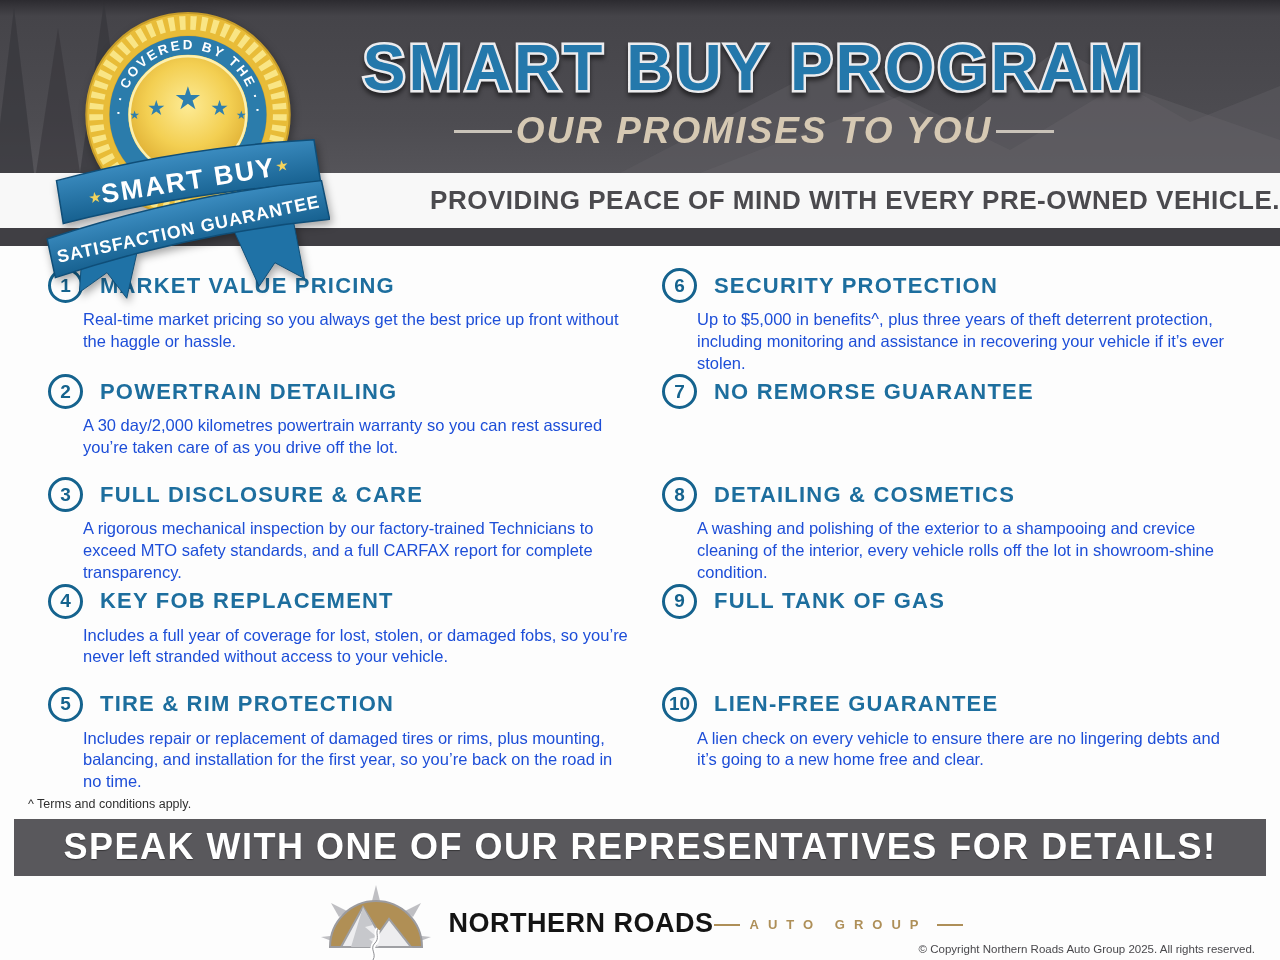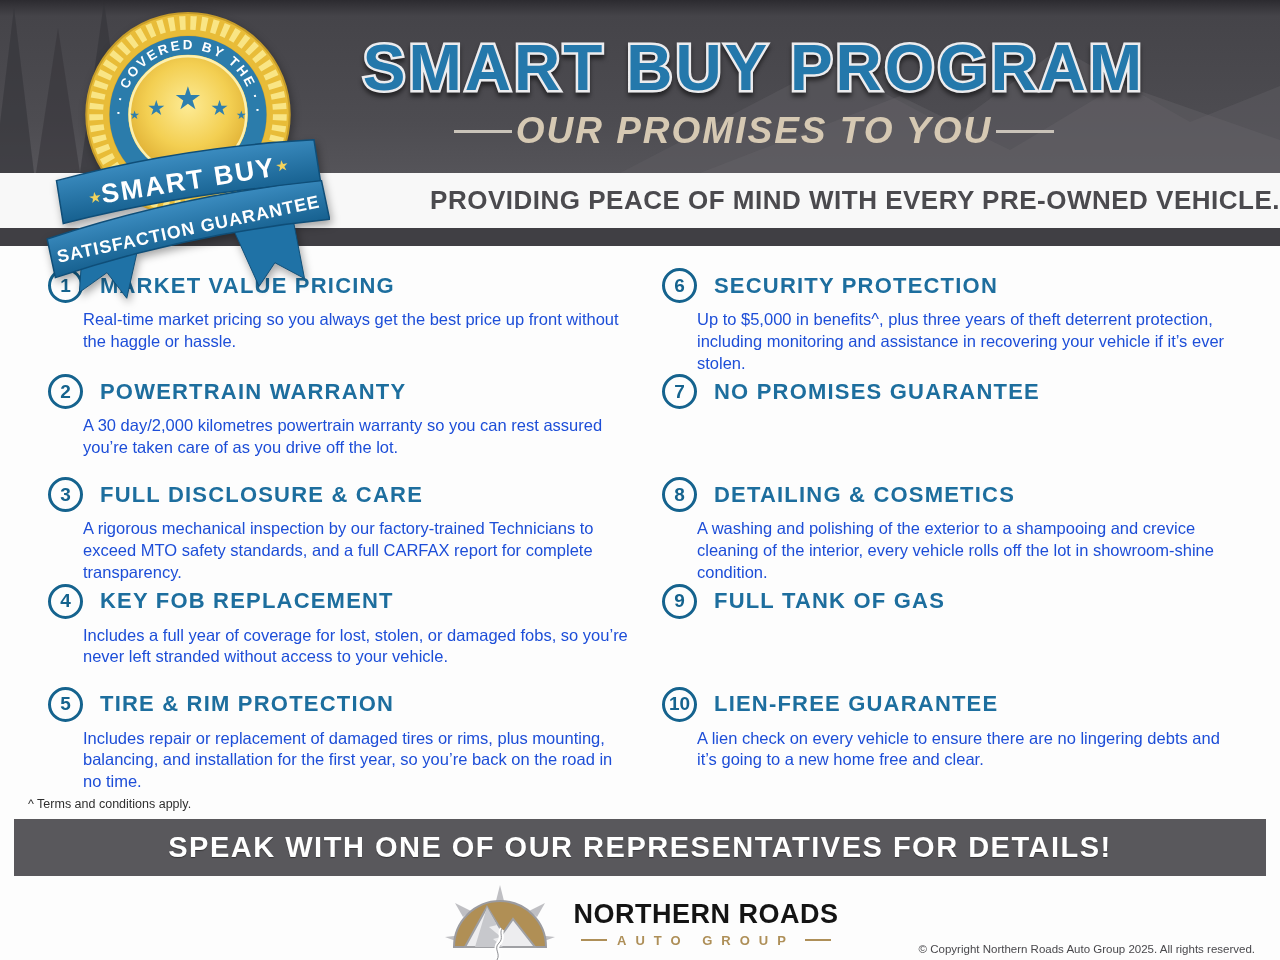--- a/index.html
+++ b/index.html
@@ -47,28 +47,28 @@
          font-size:19px; font-weight:bold; color:#15638e; flex:none; }
   .item-title { font-size:22px; font-weight:bold; color:#1d6e9e; letter-spacing:1.2px; }
   .item-body { margin:6px 0 0 35px; max-width:545px; font-size:16.5px; line-height:1.32;
                color:#1d4ed8; }
 
   .footnote { margin:4px 0 0 28px; font-size:12.5px; color:#2f2f2f; }
 
   
   .banner { margin:8px 14px 0; height:57px; background:#59585c; display:flex;
             align-items:center; justify-content:center; }
-  .banner span { color:#fff; font-weight:bold; font-size:29px; letter-spacing:1.5px;
+  .banner span { color:#fff; font-weight:bold; font-size:36px; letter-spacing:1.5px;
                  text-shadow:0 1px 1px rgba(0,0,0,.4); }
 
   
   .footer { position:relative; height:95px; background:#fdfdfd; display:flex;
             align-items:center; justify-content:center; gap:14px; }
   .logo-icon svg { display:block; }
-  .logo-text { display:flex; flex-direction:column; align-items:center; }
+  .logo-text { display:flex; align-items:center; }
   .dealer-name { font-size:27px; font-weight:900; color:#141414; letter-spacing:.5px; }
   .group-row { display:flex; align-items:center; gap:10px; margin-top:3px; }
   .group-dash { width:26px; height:2px; background:#ae8f58; }
   .dealer-group { font-size:13px; font-weight:bold; color:#ae8f58; letter-spacing:9px; }
   .copyright { position:absolute; right:25px; bottom:16px; font-size:11.5px; color:#49484c; }
 </style>
 </head>
 <body>
 
 <div class="page">
@@ -173,29 +173,29 @@
       <div class="item-head">
         <span class="num">6</span>
         <h3 class="item-title">SECURITY PROTECTION</h3>
       </div>
       <p class="item-body">Up to $5,000 in benefits^, plus three years of theft deterrent protection, including monitoring and assistance in recovering your vehicle if it’s ever stolen.</p>
     </div>
 
     <div class="item">
       <div class="item-head">
         <span class="num">2</span>
-        <h3 class="item-title">POWERTRAIN WARRANTY</h3>
+        <h3 class="item-title">POWERTRAIN DETAILING</h3>
       </div>
       <p class="item-body">A 30 day/2,000 kilometres powertrain warranty so you can rest assured you’re taken care of as you drive off the lot.</p>
     </div>
 
     <div class="item">
       <div class="item-head">
         <span class="num">7</span>
-        <h3 class="item-title">NO PROMISES GUARANTEE</h3>
+        <h3 class="item-title">NO REMORSE GUARANTEE</h3>
       </div>
     </div>
 
     <div class="item">
       <div class="item-head">
         <span class="num">3</span>
         <h3 class="item-title">FULL DISCLOSURE &amp; CARE</h3>
       </div>
       <p class="item-body">A rigorous mechanical inspection by our factory-trained Technicians to exceed MTO safety standards, and a full CARFAX report for complete transparency.</p>
     </div>

